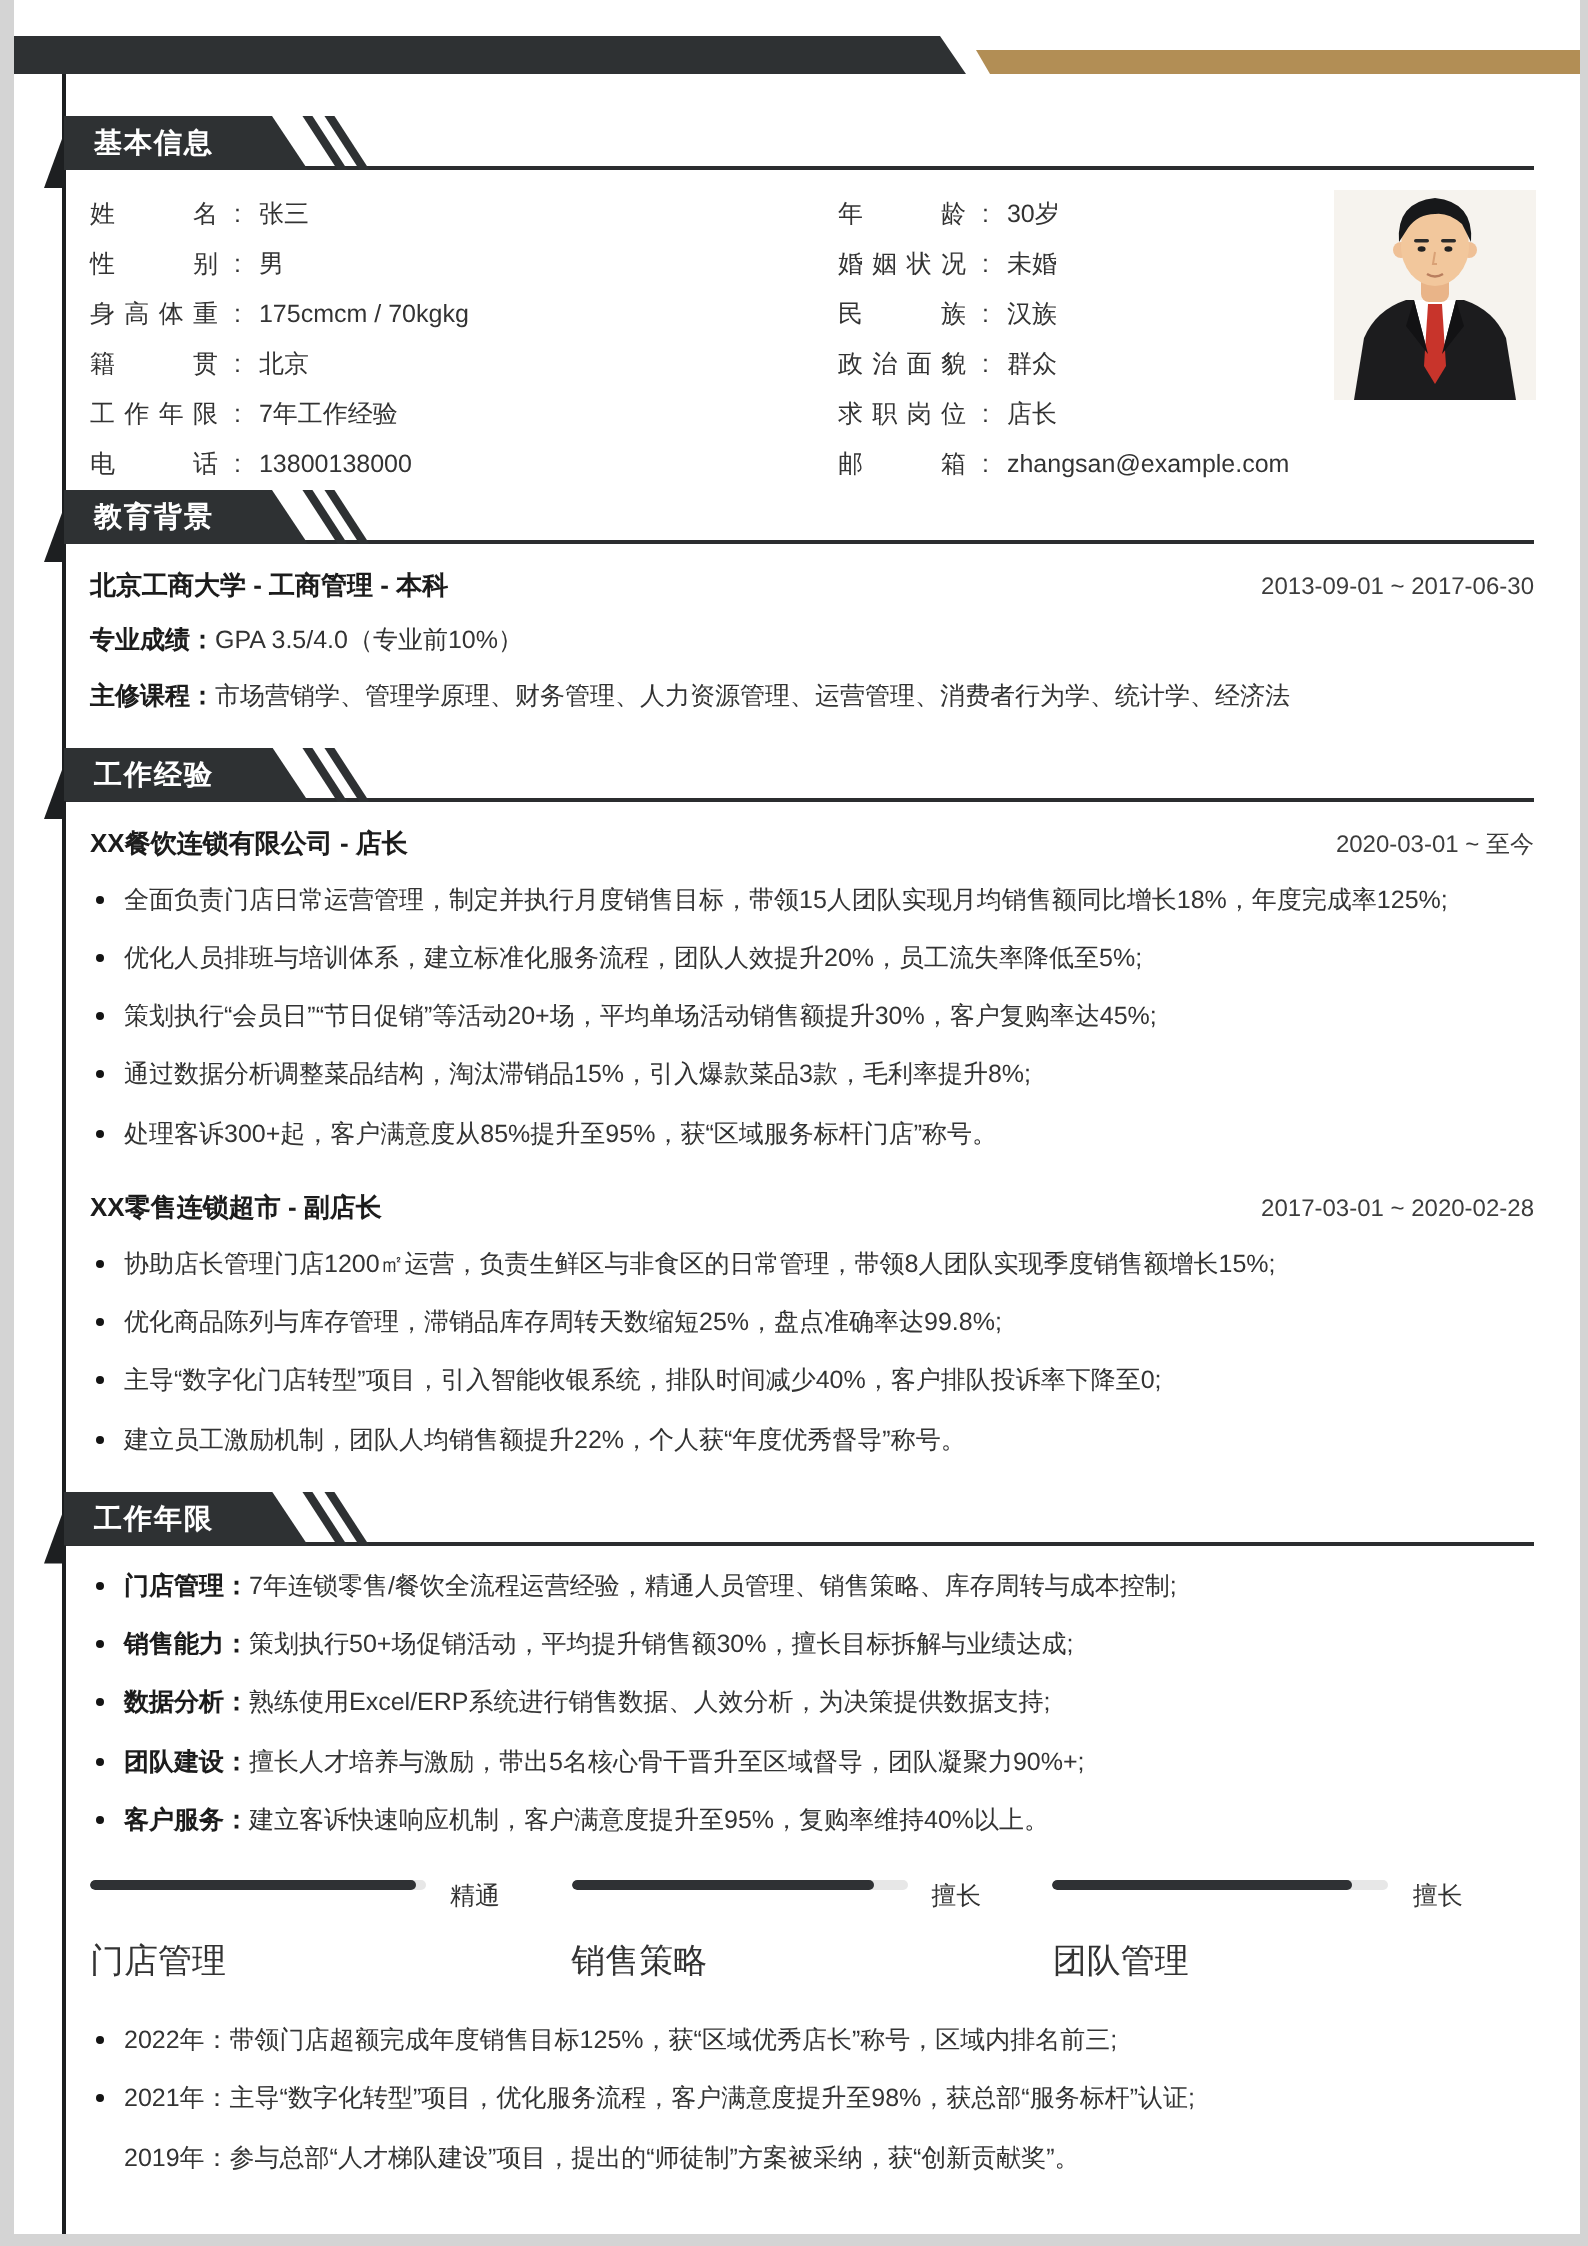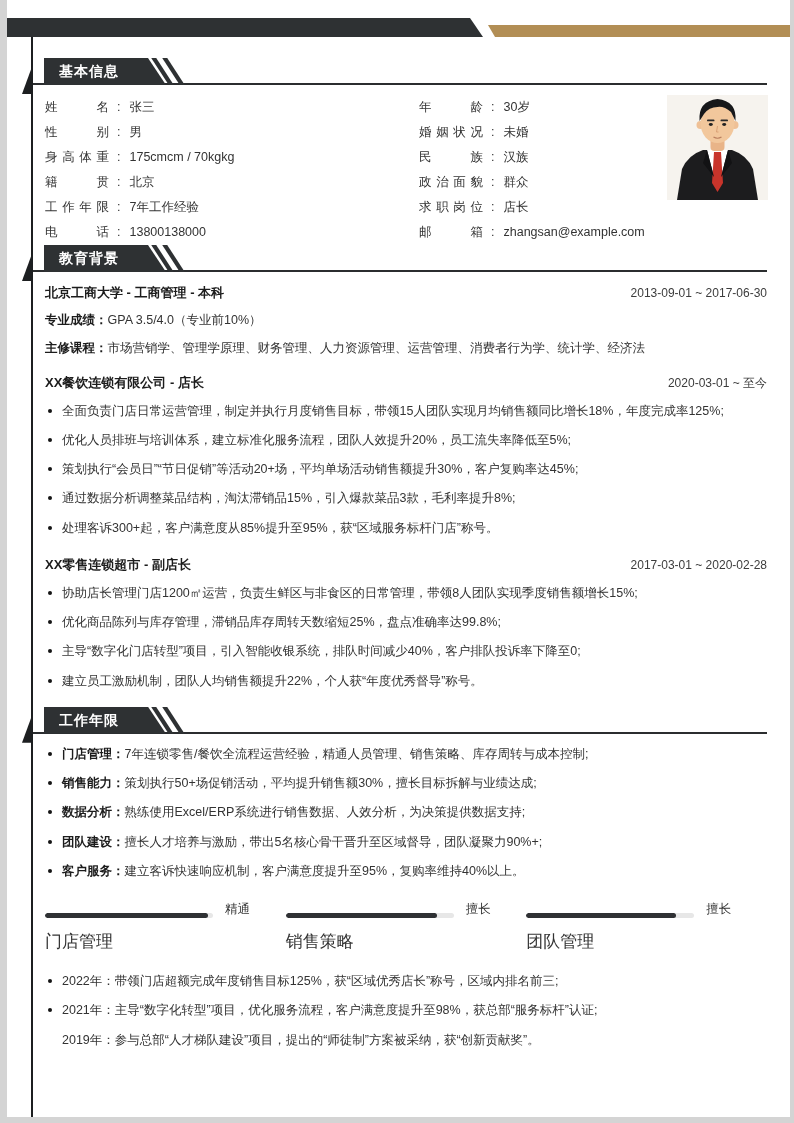--- a/index.html
+++ b/index.html
@@ -30,21 +30,21 @@
   
   .vline {
     position:absolute; left:24px; top:37px; bottom:0; width:2px;
     background:#1c1e20;
   }
   .content { position:relative; padding:58px 23px 0 38px; }
   
   .sec-header { position:relative; height:27px; margin-left:-13px; }
   .sec-rule { position:absolute; left:0; right:0; bottom:0; height:2px; background:#2b2d2f; }
   .banner {
-    position:absolute; left:12px; top:0; height:27px; width:122px;
+    position:absolute; left:0; top:0; height:27px; width:122px;
     background:#2e3133; color:#fff;
     font-size:14px; font-weight:bold; line-height:27px;
     padding-left:15px; letter-spacing:1px;
     clip-path:polygon(0 0, calc(100% - 18px) 0, 100% 100%, 0 100%);
     z-index:2;
   }
   .fold {
     position:absolute; left:-10px; top:6px; width:11px; height:30px;
     background:#1d1f21;
     clip-path:polygon(0 100%, 100% 0, 100% 100%);
@@ -81,21 +81,21 @@
   }
   .dot {
     position:absolute; left:3px; top:8px; width:4px; height:4px;
     border-radius:50%; background:#141414;
   }
   .blabel { font-weight:bold; color:#1c1c1c; }
   .mb16 { margin-bottom:16px; }
   
   .bars { display:flex; margin-top:20px; margin-bottom:18px; }
   .bar-col { flex:1; }
-  .bar-row { display:flex; align-items:flex-end; }
+  .bar-row { display:flex; align-items:flex-start; }
   .track { width:168px; height:5px; background:#e7e7e7; border-radius:3px; overflow:hidden; }
   .fill { height:5px; background:#2f3134; border-radius:3px; }
   .bar-level { font-size:12.5px; margin-left:12px; color:#333; }
   .bar-name { margin-top:12px; font-size:17px; color:#333; }
 </style>
 </head>
 <body>
 
 <div class="page">
   <div class="topbar-dark"></div>
@@ -184,20 +184,29 @@
       </div>
       <div class="edu-line">
         <b class="blabel">专业成绩：</b><span>GPA 3.5/4.0（专业前10%）</span>
       </div>
       <div class="edu-line mb16">
         <b class="blabel">主修课程：</b><span>市场营销学、管理学原理、财务管理、人力资源管理、运营管理、消费者行为学、统计学、经济法</span>
       </div>
     </section>
 
     <section>
+      <div class="sec-header">
+        <span class="fold"></span>
+        <div class="banner">
+          <span>工作经验</span>
+        </div>
+        <span class="stripe s1"></span>
+        <span class="stripe s2"></span>
+        <div class="sec-rule"></div>
+      </div>
 
       <div>
         <div class="item-head">
           <span class="item-title">XX餐饮连锁有限公司 - 店长</span>
           <span class="item-date">2020-03-01 ~ 至今</span>
         </div>
         <ul class="bullets">
           <li><span class="dot"></span><span>全面负责门店日常运营管理，制定并执行月度销售目标，带领15人团队实现月均销售额同比增长18%，年度完成率125%;</span></li>
           <li><span class="dot"></span><span>优化人员排班与培训体系，建立标准化服务流程，团队人效提升20%，员工流失率降低至5%;</span></li>
           <li><span class="dot"></span><span>策划执行“会员日”“节日促销”等活动20+场，平均单场活动销售额提升30%，客户复购率达45%;</span></li>

